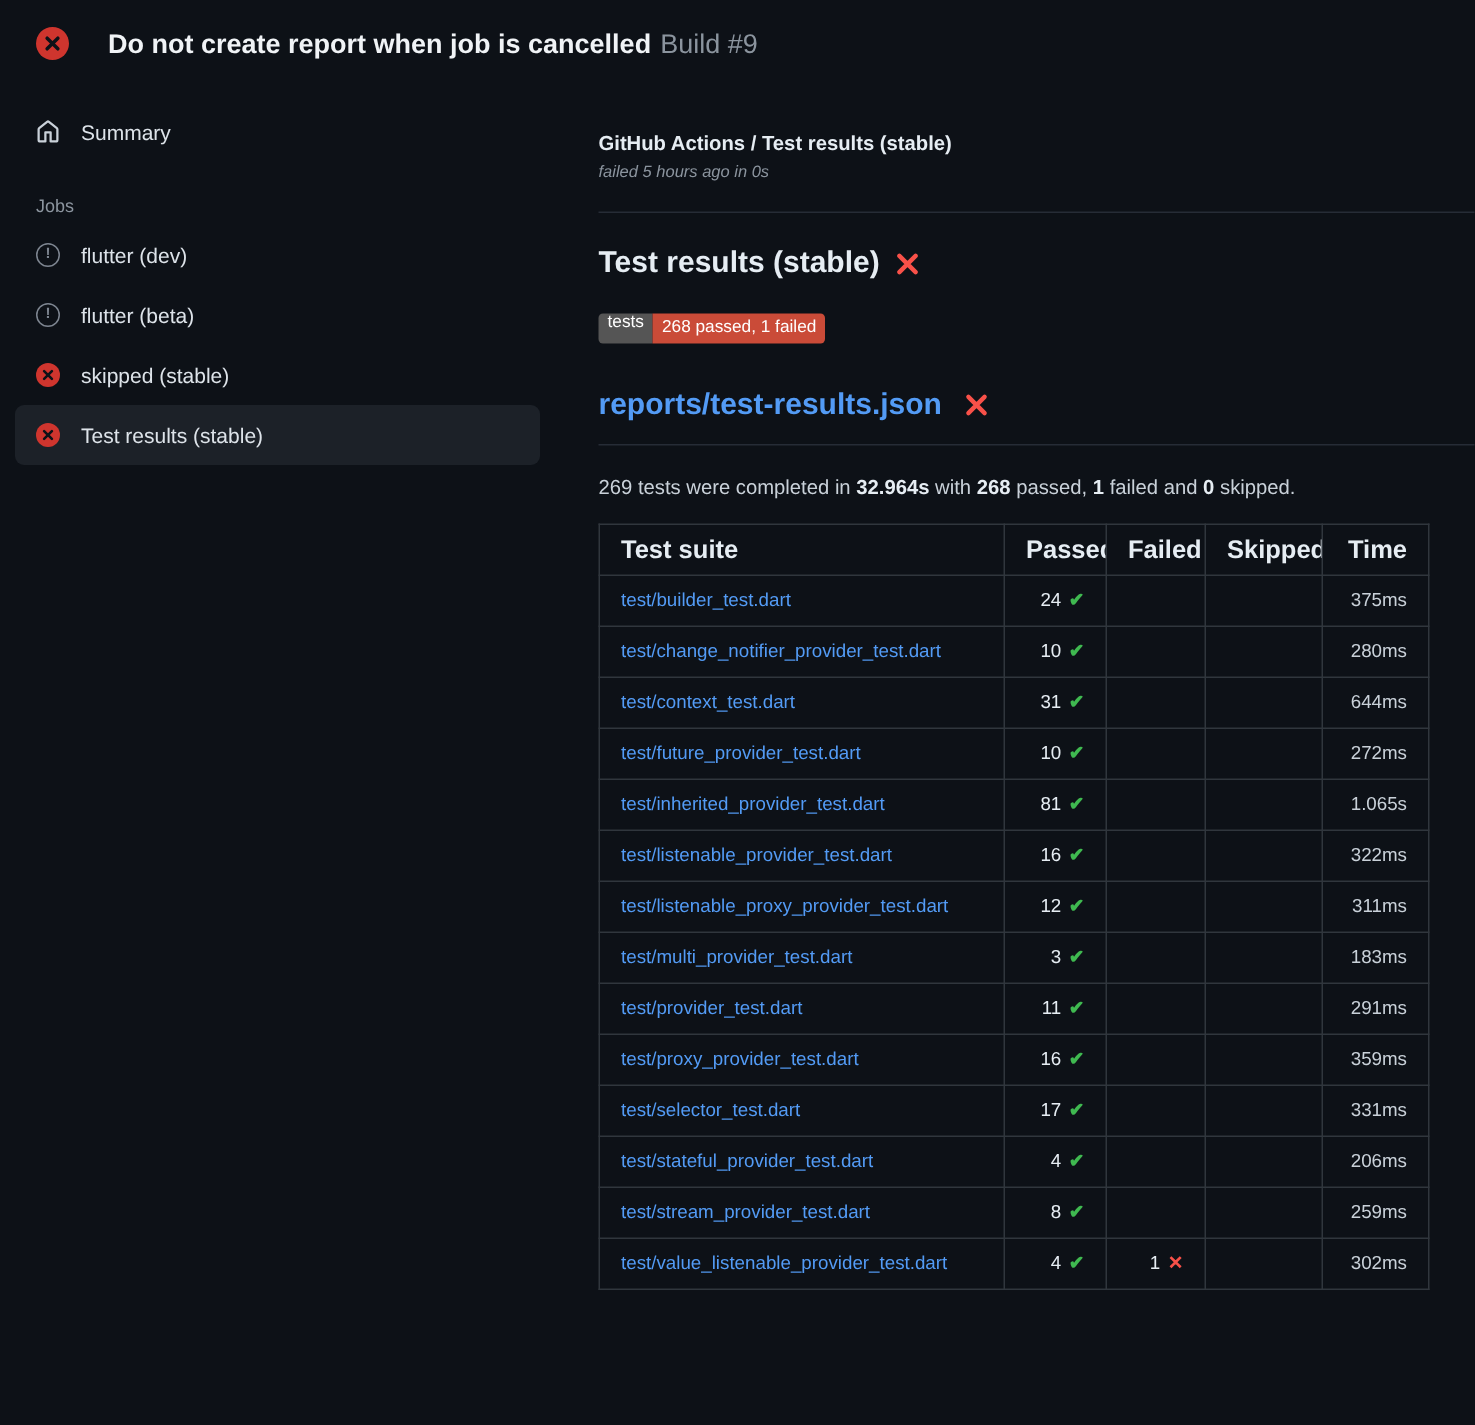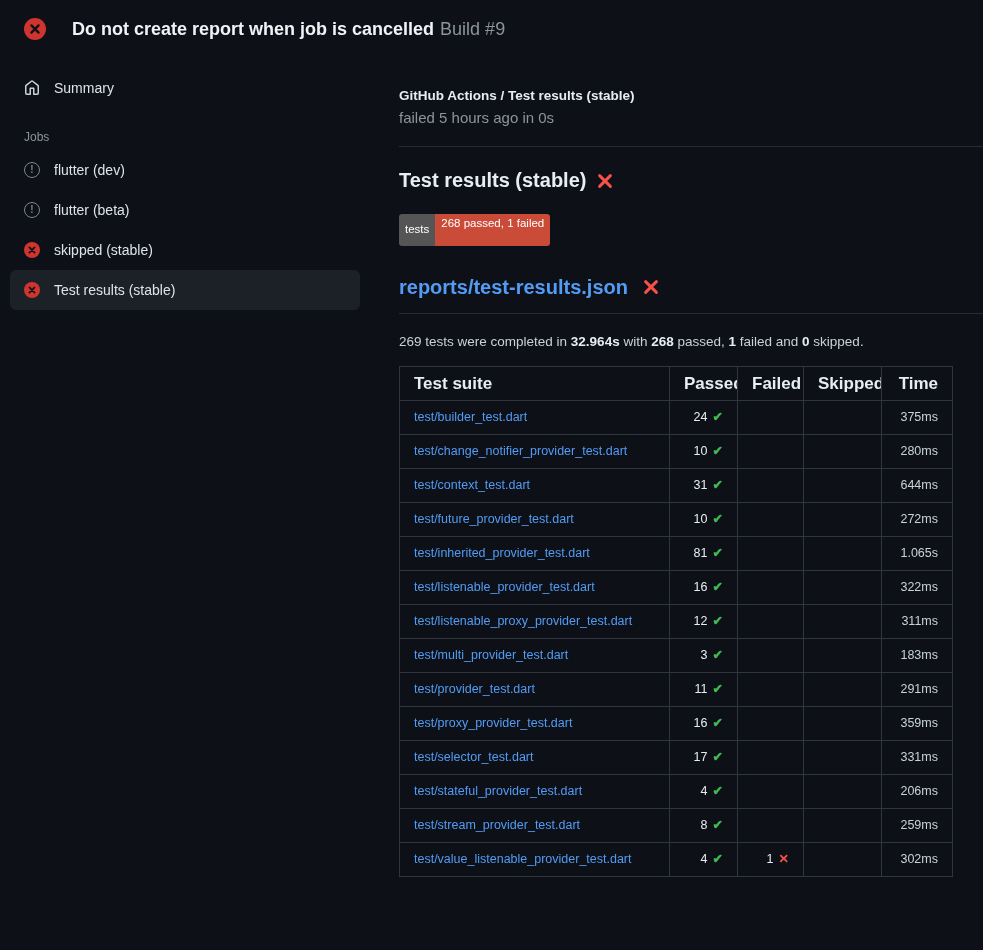--- a/index.html
+++ b/index.html
@@ -28,31 +28,31 @@
     font-size:14px; color:#dde3e9; cursor:pointer; height:40px;}
   .side-item.selected{background:var(--selected-bg);}
   .jobs-label{color:var(--muted); font-size:12px; margin:22px 14px 6px 14px;}
   .neutral-circle{width:16px; height:16px; flex:none; border-radius:50%;
     border:1.5px solid #7d8590; color:#7d8590; font-size:10px; font-weight:700;
     display:inline-flex; align-items:center; justify-content:center; line-height:1;}
   .home-icon svg{display:block;}
   
   .main{flex:1; padding:30px 0 0 29px; min-width:0;}
   .breadcrumb{font-size:13.5px; font-weight:700; color:var(--bright);}
-  .meta{font-size:15px; color:var(--muted); margin-top:6px;}
+  .meta{font-size:11px; color:var(--muted); margin-top:6px;font-style:italic;}
   .hr{border:none; border-top:1px solid #262c36; margin-top:20px; width:100%;}
   .section-title{display:flex; align-items:center; gap:10px; margin-top:22px;}
   .section-title h2{font-size:20px; font-weight:700; color:var(--bright);}
   .report-title{display:flex; align-items:center; gap:14px; margin-top:30px;}
   .report-title a{font-size:20px; font-weight:700; color:var(--link-blue); text-decoration:none;}
   .hr2{border:none; border-top:1px solid #262c36; margin-top:14px; width:100%;}
   .big-x svg{display:block;}
   
   .badge{display:inline-flex; margin-top:22px; font-size:11.5px; line-height:1;}
-  .badge-label{background:var(--badge-label-bg); color:#fff; padding:10px 6px; border-radius:3px 0 0 3px;}
+  .badge-label{background:var(--badge-label-bg); color:#fff; padding:1px 6px; border-radius:3px 0 0 3px;}
   .badge-value{background:var(--badge-value-bg); color:#fff; padding:4px 6px; border-radius:0 3px 3px 0;}
   
   .summary-line{margin-top:20px; font-size:13.5px; color:var(--text);}
   .summary-line b{color:var(--bright); font-weight:700;}
   
   table{border-collapse:collapse; margin-top:17px; table-layout:fixed; width:553px; font-size:12.5px;}
   th,td{border:1px solid var(--border); padding:8px 14px; line-height:17px; overflow:hidden; white-space:nowrap;}
   th{text-align:left; font-weight:700; color:var(--bright); font-size:17px;}
   th.num, td.num{text-align:right;}
   td a{color:var(--link-blue); text-decoration:none;}

